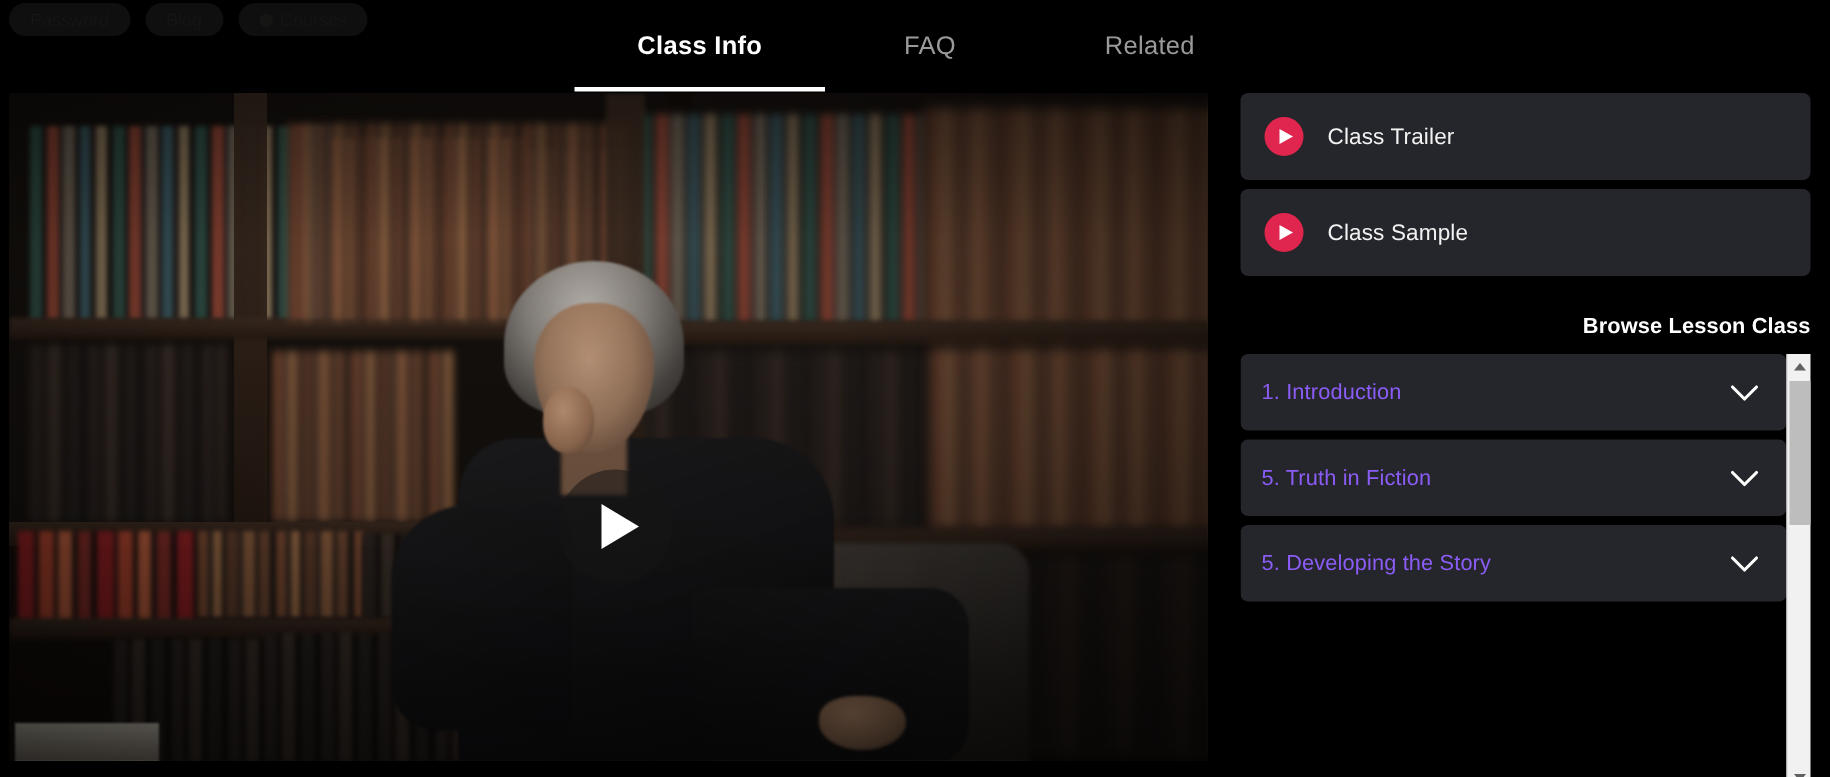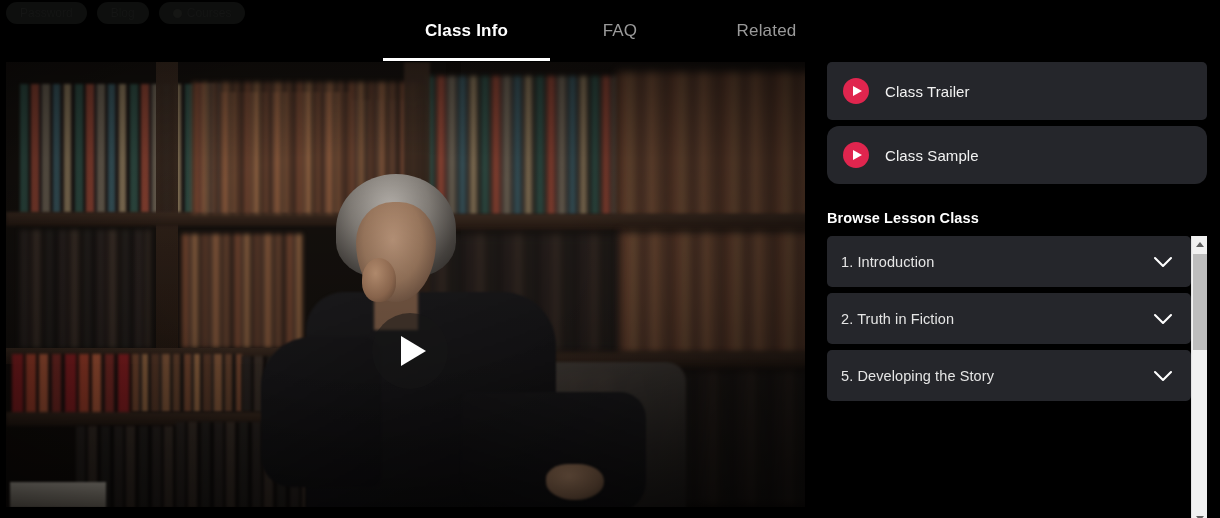--- a/index.html
+++ b/index.html
@@ -295,34 +295,35 @@
   }
 
   
   .sidebar {
     position: absolute;
     left: 827px;
     top: 62px;
     width: 380px;
     height: 456px;
     background: #000000;
+    text-align: right;
   }
 
   .media-card {
     width: 380px;
     height: 58px;
     background: #25262b;
     border-radius: 5px;
     display: flex;
     align-items: center;
     padding-left: 16px;
     gap: 16px;
     cursor: pointer;
   }
-  .media-card + .media-card { margin-top: 6px; border-radius: 12px; }
+  .media-card + .media-card { margin-top: 6px; }
 
   .play-chip {
     width: 26px; height: 26px;
     border-radius: 50%;
     background: #e0254e;
     display: flex;
     align-items: center;
     justify-content: center;
     flex: 0 0 auto;
   }
@@ -365,21 +366,21 @@
     border-radius: 5px;
     display: flex;
     align-items: center;
     justify-content: space-between;
     padding: 0 18px 0 14px;
     cursor: pointer;
   }
   .lesson-item + .lesson-item { margin-top: 6px; }
   .lesson-label {
     font-size: 14.5px;
-    color: #e5e5e5;
+    color: #8b5cf6;
     letter-spacing: .1px;
   }
   .chev {
     width: 20px; height: 12px;
     flex: 0 0 auto;
   }
   .chev svg { display: block; }
 
   
   .scrollbar {
@@ -529,21 +530,21 @@
         <div class="lesson-item">
           <span class="lesson-label">1. Introduction</span>
           <span class="chev">
             <svg width="20" height="12" viewBox="0 0 20 12">
                 <path d="M2 2 L10 10 L18 2" fill="none" stroke="#ffffff" stroke-width="2.1" stroke-linecap="round" stroke-linejoin="round"></path>
               </svg>
           </span>
         </div>
 
         <div class="lesson-item">
-          <span class="lesson-label">2. Truth in Fiction</span>
+          <span class="lesson-label">5. Truth in Fiction</span>
           <span class="chev">
             <svg width="20" height="12" viewBox="0 0 20 12">
                 <path d="M2 2 L10 10 L18 2" fill="none" stroke="#ffffff" stroke-width="2.1" stroke-linecap="round" stroke-linejoin="round"></path>
               </svg>
           </span>
         </div>
 
 
 
         <div class="lesson-item">

